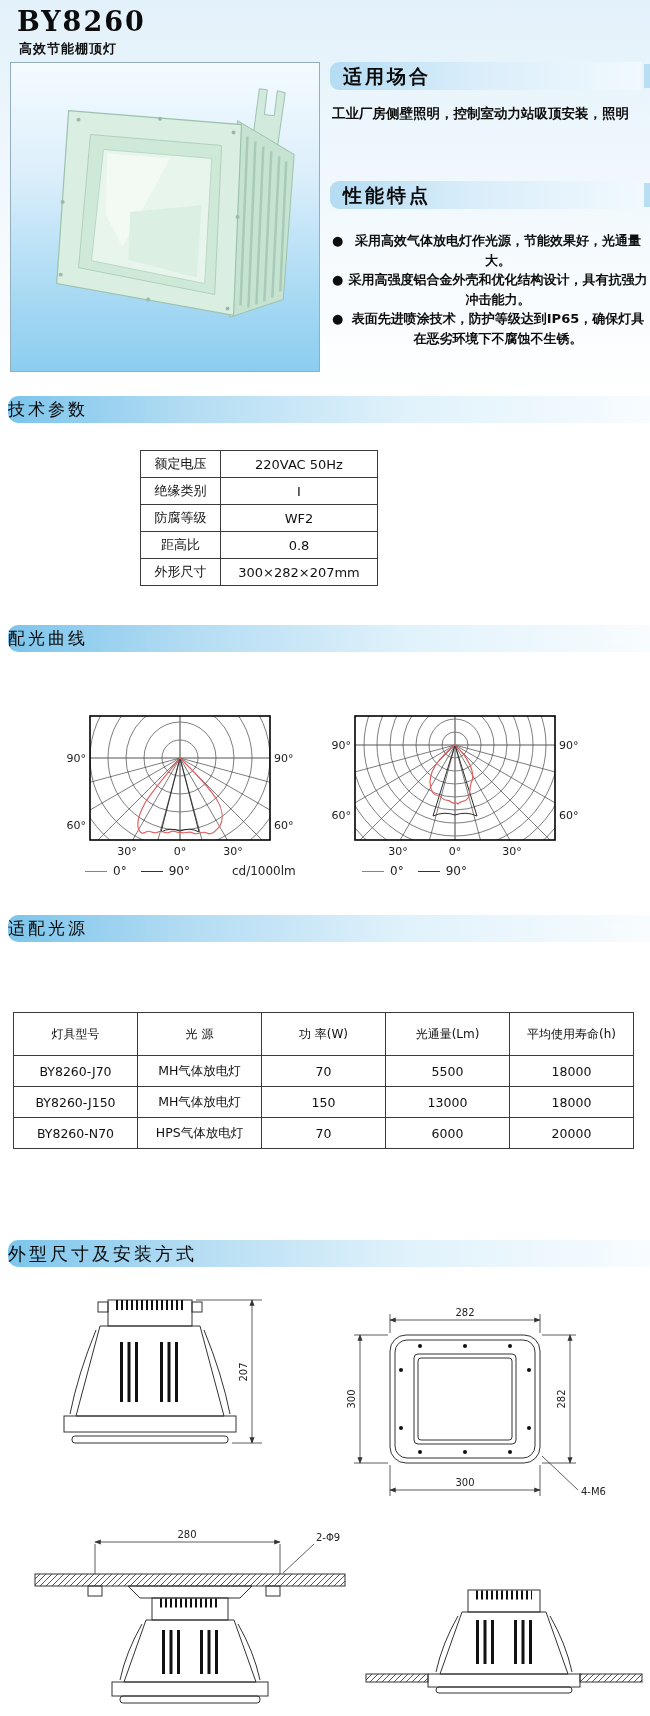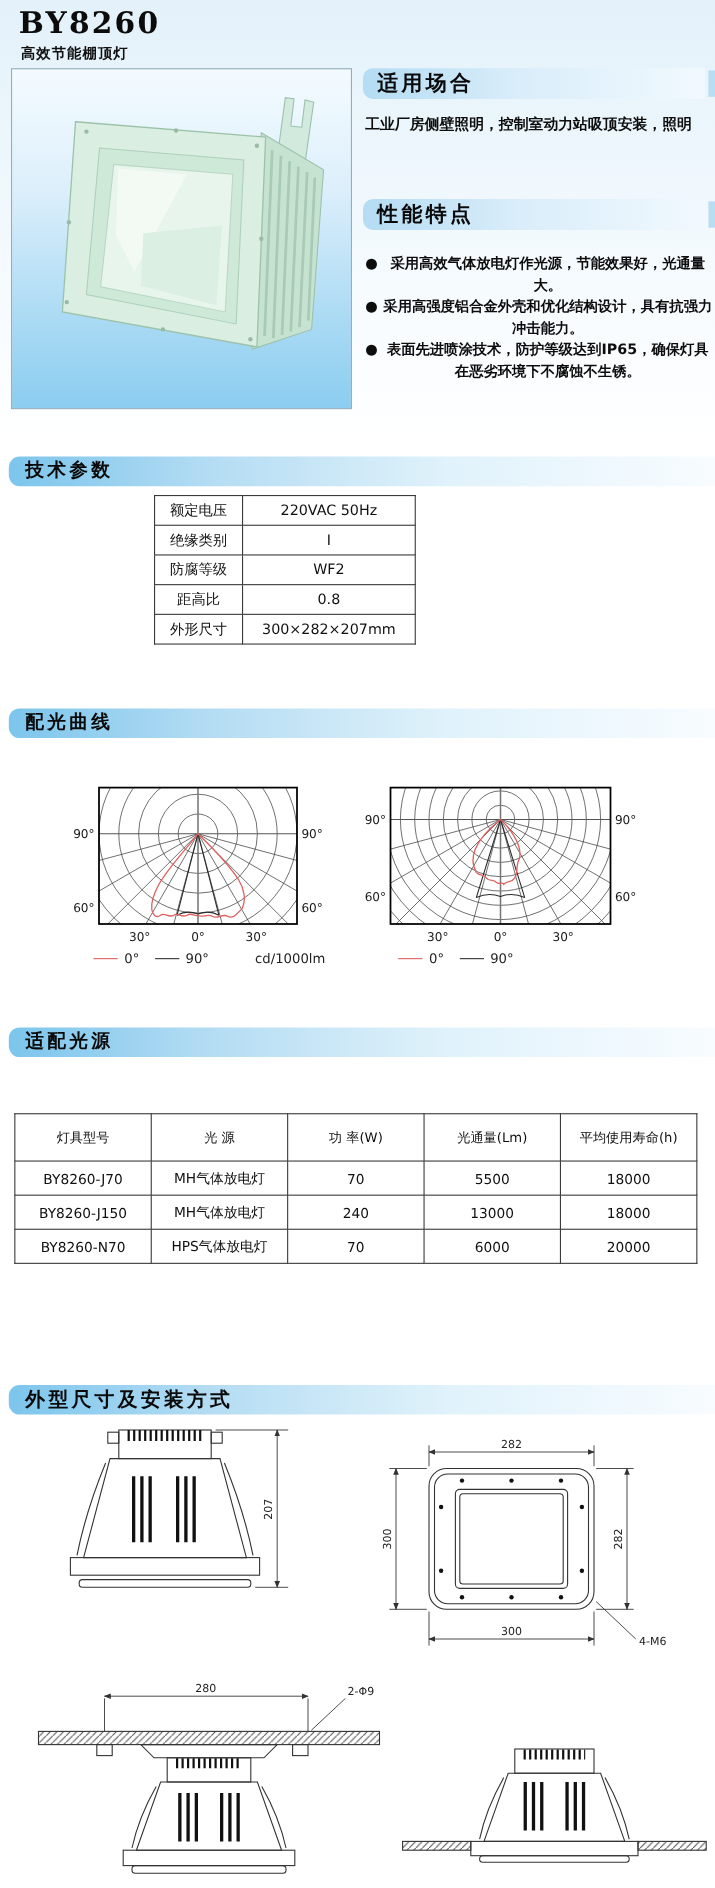--- a/index.html
+++ b/index.html
@@ -26,22 +26,22 @@
   .edge-accent{right:0;width:6px;height:24px;background:#b9def4;}
   .app-body{left:332px;top:100px;width:316px;font-weight:bold;font-size:13.5px;
     line-height:26px;color:#0d0d0d;}
   .features-list{left:332px;top:231px;width:317px;margin:0;padding:0;list-style:none;}
   .features-list li{display:flex;font-weight:bold;font-size:13px;line-height:19.5px;color:#0d0d0d;}
   .features-list .dot{width:15px;flex:none;}
   .features-list .b-text{flex:1;text-align:center;}
   
   .full-bar{left:8px;width:642px;height:27px;border-radius:10px 0 0 10px;
     background:linear-gradient(90deg,#7cc5ec 0%,#b3dcf3 28%,#e0f2fb 62%,#f8fcff 100%);
-    font-weight:bold;font-size:17px;line-height:27px;padding-left:15px;
-    letter-spacing:3px;color:#0a0a0a;box-sizing:border-box;margin-top:19px;}
+    font-weight:normal;font-size:17px;line-height:27px;
+    letter-spacing:3px;color:#0a0a0a;box-sizing:border-box;}
   
   table{border-collapse:collapse;background:#fff;}
   td,th{border:1px solid #3a3a3a;text-align:center;font-weight:normal;color:#101010;}
   .tech-table{left:140px;top:450px;width:238px;}
   .tech-table td{height:24px;font-size:13px;}
   .tech-table td.lbl{width:77px;}
   .src-table{left:13px;top:1012px;width:621px;}
   .src-table th{height:40px;font-size:12px;text-align:center;}
   .src-table td{height:28px;font-size:12.5px;}
   .src-table th,.src-table td{width:20%;}
@@ -269,21 +269,21 @@
   <tr>
     <td>BY8260-J70</td>
     <td>MH气体放电灯</td>
     <td>70</td>
     <td>5500</td>
     <td>18000</td>
   </tr>
   <tr>
     <td>BY8260-J150</td>
     <td>MH气体放电灯</td>
-    <td>240</td>
+    <td>150</td>
     <td>13000</td>
     <td>18000</td>
   </tr>
   <tr>
     <td>BY8260-N70</td>
     <td>HPS气体放电灯</td>
     <td>70</td>
     <td>6000</td>
     <td>20000</td>
   </tr>

